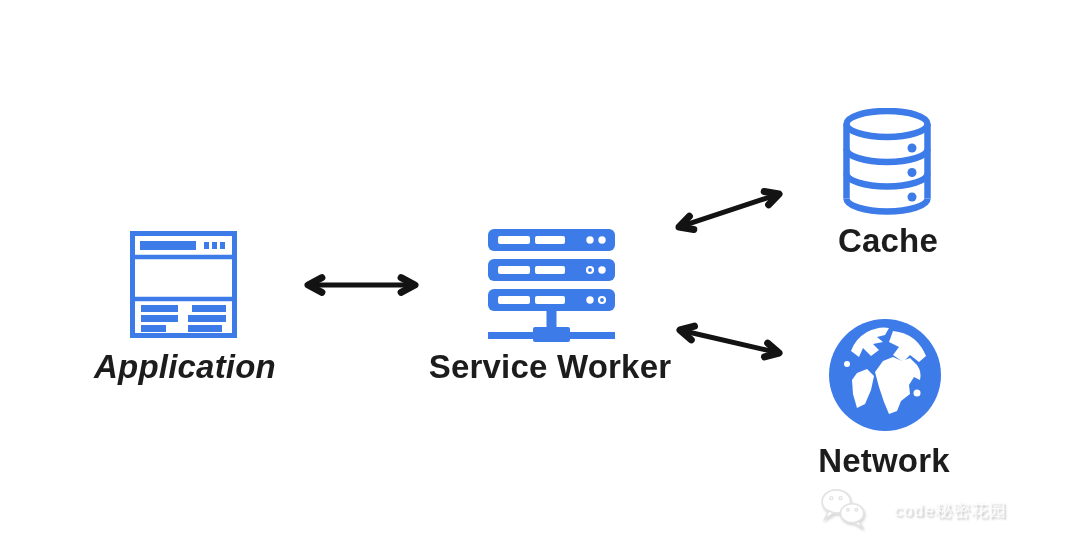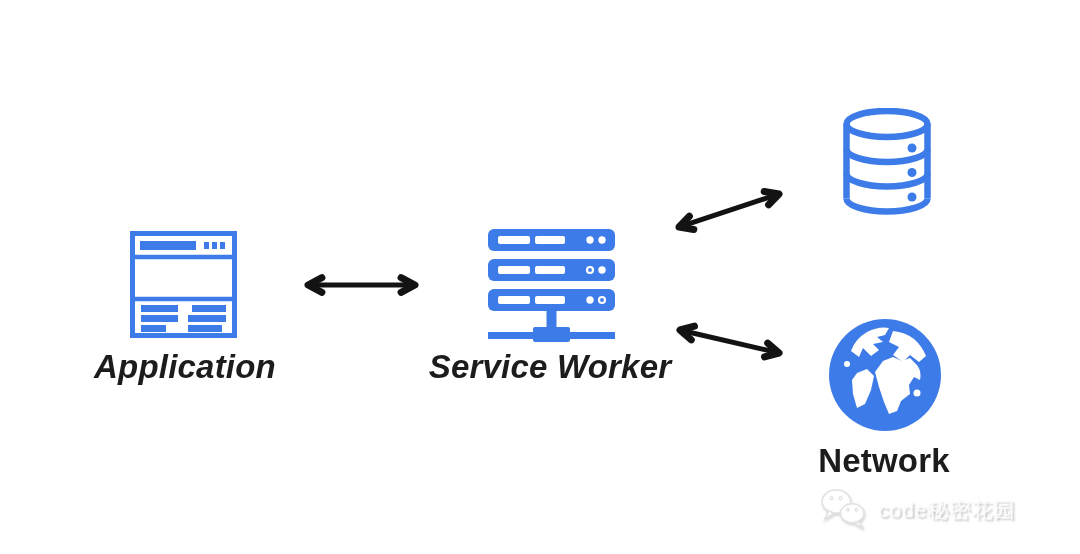--- a/index.html
+++ b/index.html
@@ -35,26 +35,26 @@
   .arrow-line{stroke:var(--arrow-black);stroke-width:5;stroke-linecap:round;fill:none;}
   .arrow-head{stroke:var(--arrow-black);stroke-width:7;fill:none;stroke-linecap:round;stroke-linejoin:round;}
   
   .watermark{
     position:absolute;
     left:818px;top:486px;
     display:flex;align-items:center;
     color:#fbfbfb;
   }
   .wm-text{
-    font-size:21px;
+    font-size:17px;
     letter-spacing:1px;
     color:#fcfcfc;
     text-shadow:2px 2px 2px rgba(90,90,90,0.35);
     white-space:nowrap;
-    margin-left:10px;
+    margin-left:26px;
     margin-top:2px;
   }
   .wm-icon{filter:drop-shadow(1.5px 2px 1px rgba(120,120,120,0.28));}
   .wm-stroke{stroke:#e3e3e3;fill:#ffffff;stroke-width:2;}
   .wm-eye{fill:none;stroke:#e3e3e3;stroke-width:1.6;}
 </style>
 </head>
 <body>
 
 <div class="canvas">
@@ -97,34 +97,35 @@
       <rect x="10" y="67" width="32" height="8" rx="2" class="w-fill"></rect>
       <rect x="47" y="67" width="30" height="8" rx="2" class="w-fill"></rect>
       <circle cx="102" cy="71" r="3.7" class="w-fill"></circle>
       <circle cx="114" cy="71" r="3" class="dot-hollow"></circle>
 
       <rect x="58.5" y="82" width="10" height="21" class="b-fill"></rect>
       <rect x="0" y="103" width="127" height="7" class="b-fill"></rect>
       <rect x="45" y="98" width="37" height="15" rx="2" class="b-fill"></rect>
     </svg>
   </div>
-  <div class="node-label" style="left:550px;top:348px;font-style:italic;">Service Worker</div>
+  <div class="node-label" style="left:550px;top:348px;">Service Worker</div>
 
   <div class="abs" style="left:843px;top:108px;width:88px;height:107px;">
     <svg width="88" height="107" viewBox="0 0 88 107">
       <ellipse cx="44" cy="16" rx="40.5" ry="13" class="b-stroke" stroke-width="6.5"></ellipse>
       <path d="M3.5,16 V90.5 M84.5,16 V90.5" class="b-stroke" stroke-width="6.5"></path>
       <path d="M3.5,90.5 A40.5,13 0 0 0 84.5,90.5" class="b-stroke" stroke-width="6.5"></path>
       <path d="M3.5,41 A40.5,13 0 0 0 84.5,41" class="b-stroke" stroke-width="6.5"></path>
       <path d="M3.5,65.5 A40.5,13 0 0 0 84.5,65.5" class="b-stroke" stroke-width="6.5"></path>
       <circle cx="69" cy="40" r="4.5" class="b-fill"></circle>
       <circle cx="69" cy="64.5" r="4.5" class="b-fill"></circle>
       <circle cx="69" cy="89" r="4.5" class="b-fill"></circle>
     </svg>
   </div>
+  <div class="node-label" style="left:888px;top:222px;">Cache</div>
 
   <div class="abs" style="left:827px;top:317px;width:116px;height:116px;">
     <svg width="116" height="116" viewBox="0 0 116 116">
       <circle cx="58" cy="58" r="56" class="b-fill"></circle>
       <path class="w-fill" d="M24,34 Q28,22 40,15 Q52,9 62,11 L58,18 L50,20 L56,25 L46,27 L52,33 L44,39 L36,31 L32,40 Z"></path>
       <path class="w-fill" d="M66,14 Q78,15 87,22 Q95,29 99,39 L92,45 L83,38 L76,45 L66,38 L72,30 L62,25 Z"></path>
       <path class="w-fill" d="M56,44 L66,40 L75,44 L83,41 L90,48 Q95,55 93,63 L87,60 L82,68 L83,77 L74,84 L70,94 L62,97 L57,85 L52,70 L48,55 Z"></path>
       <path class="w-fill" d="M30,56 L40,52 L47,59 L44,73 L38,87 L30,91 L26,77 L25,63 Z"></path>
       <circle cx="90" cy="76" r="3.5" class="w-fill"></circle>
       <circle cx="20" cy="47" r="3" class="w-fill"></circle>

